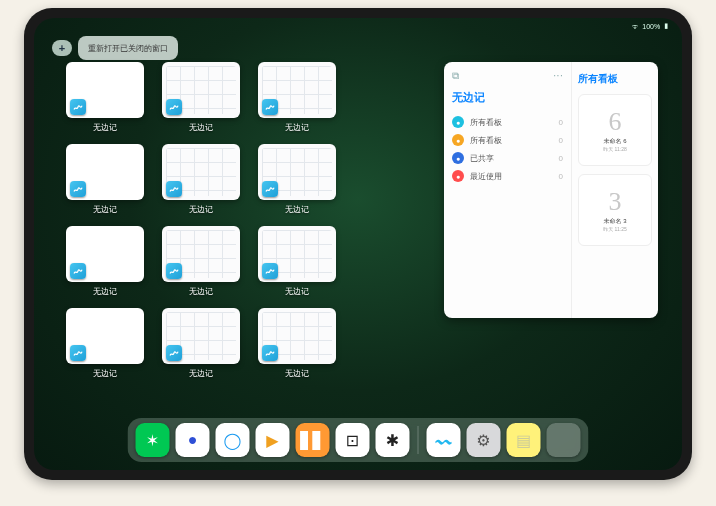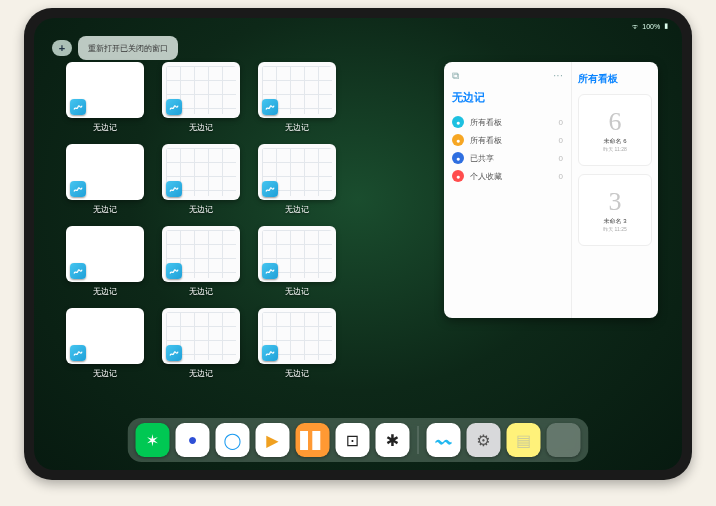--- a/index.html
+++ b/index.html
@@ -427,21 +427,21 @@
               <div class="sidebar-row">
                 <span class="left">
                   <span class="dot" style="background:#2f6fe0">●</span>
                   <span>已共享</span>
                 </span>
                 <span class="count">0</span>
               </div>
               <div class="sidebar-row">
                 <span class="left">
                   <span class="dot" style="background:#ff4d4d">●</span>
-                  <span>个人收藏</span>
+                  <span>最近使用</span>
                 </span>
                 <span class="count">0</span>
               </div>
             </div>
         </div>
         <div class="panel-right">
           <div class="panel-subtitle">所有看板</div>
           <div id="panel-boards">
               <div class="board-preview">
                 <div class="board-sketch">6</div>

